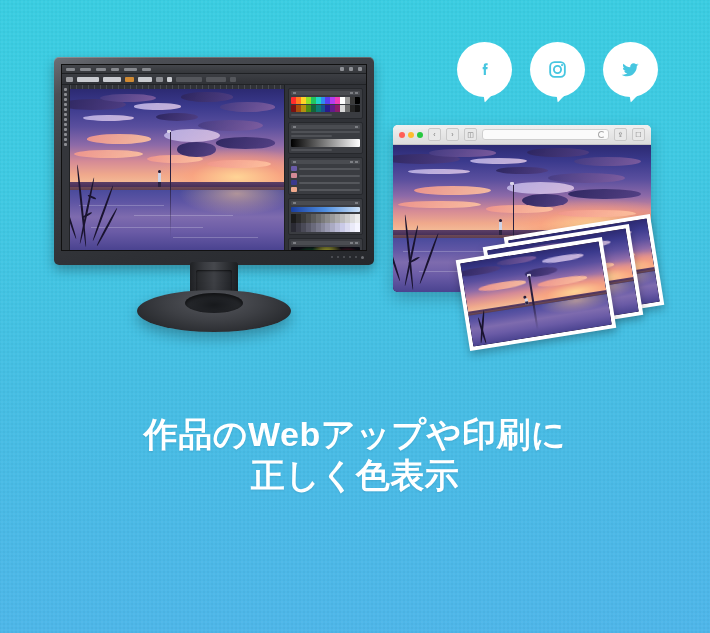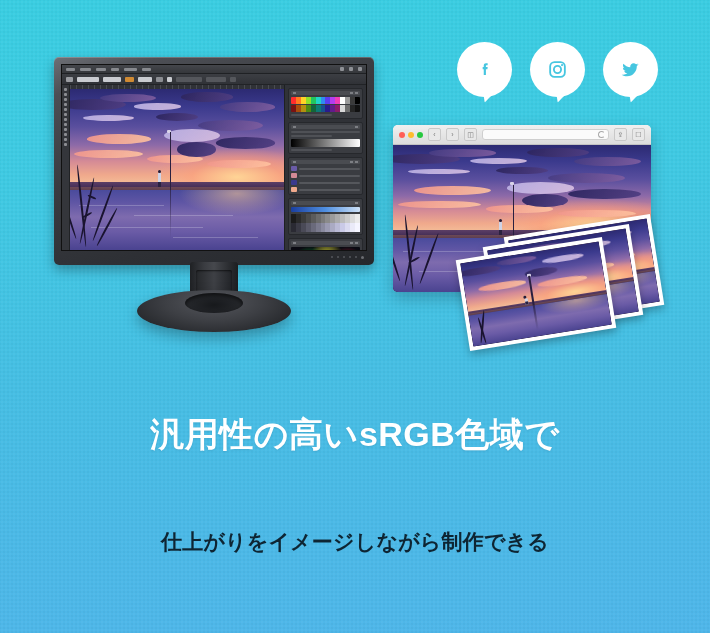--- a/index.html
+++ b/index.html
@@ -645,20 +645,20 @@
             <div class="blade" style="left:14%;bottom:4%;width:2px;height:56%;transform:rotate(14deg);"></div>
             <div class="blade" style="left:24%;bottom:2%;width:2px;height:46%;transform:rotate(-8deg);"></div>
           </div>
         </div>
       </div>
     </div>
   </div>
 
 
   <div class="headline">
-    <div>汎用性の高いsRGB色域で</div>
+    <div>作品のWebアップや印刷に</div>
+    <div>正しく色表示</div>
   </div>
 
   <div class="subline">
-    <div>仕上がりをイメージしながら制作できる</div>
   </div>
 
 </div>
 
 </body></html>

